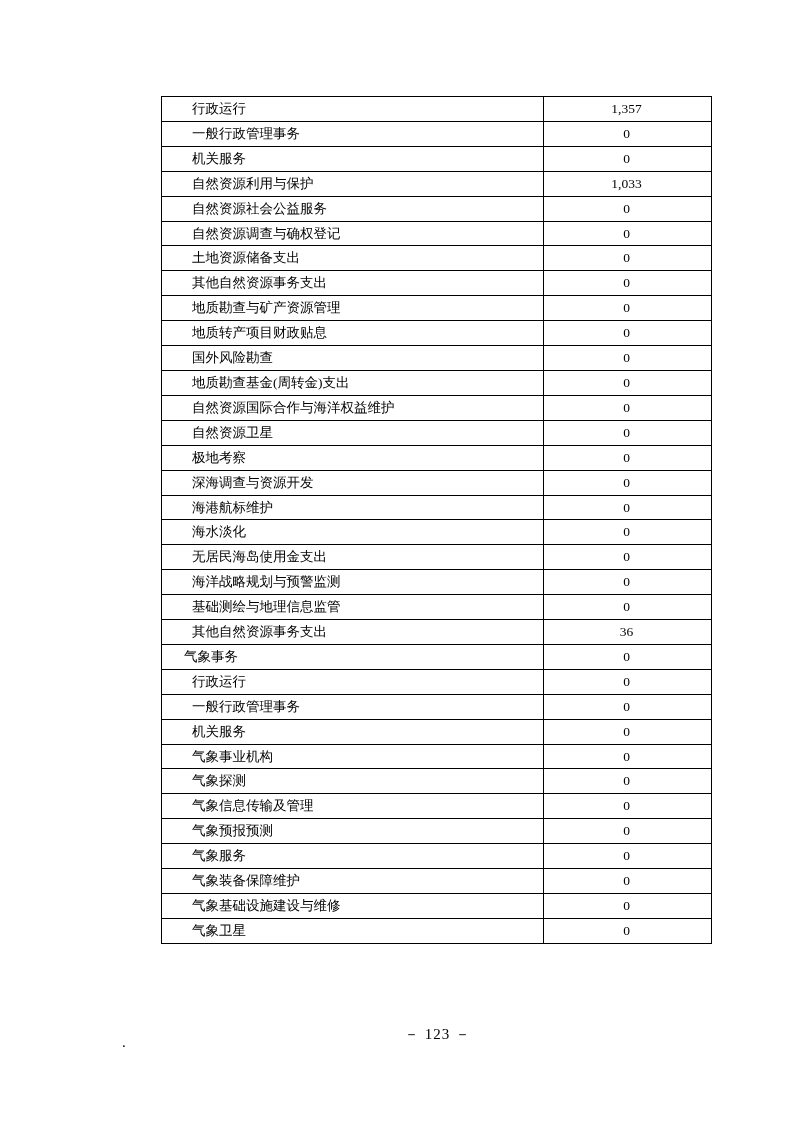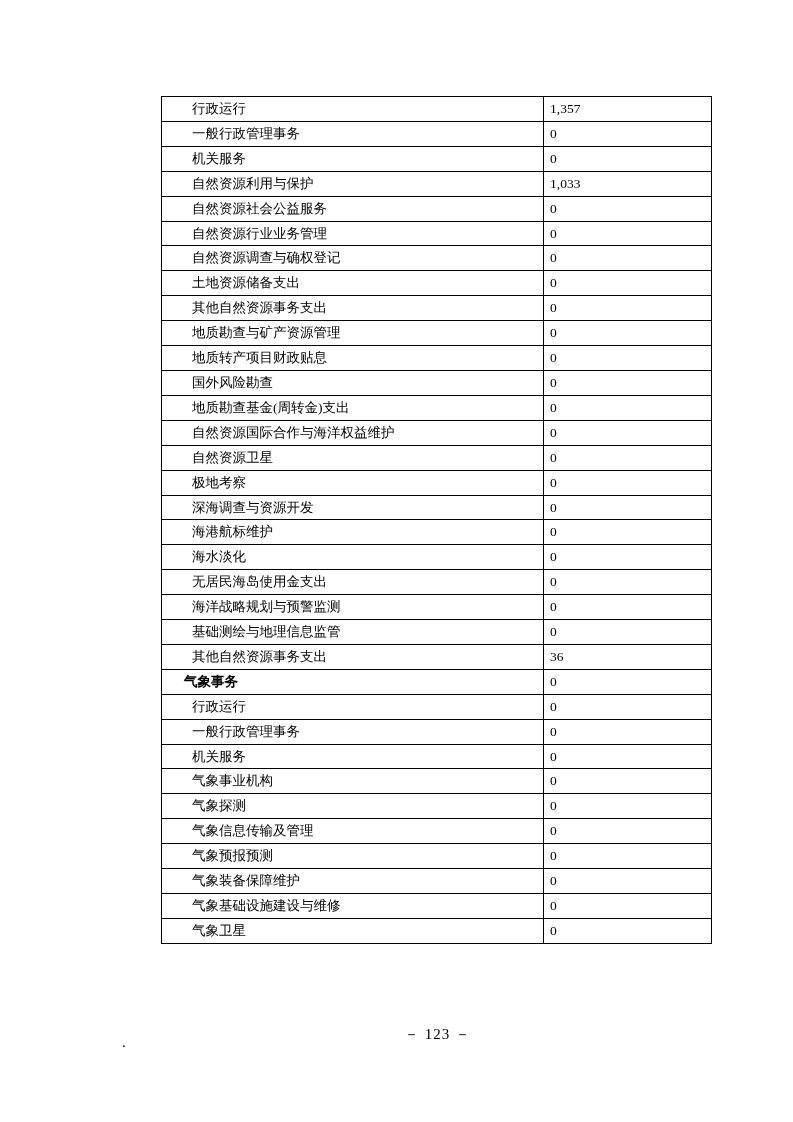--- a/index.html
+++ b/index.html
@@ -42,27 +42,26 @@
     vertical-align: middle;
     white-space: nowrap;
     overflow: hidden;
   }
   .budget-table td.name {
     text-align: left;
     padding-left: 22px;
   }
   .budget-table td.name.lvl2 {
     padding-left: 22px;
-    font-weight: bold;
   }
   .budget-table td.name.lvl3 {
     padding-left: 30px;
   }
   .budget-table td.value {
-    text-align: left;
+    text-align: center;
     padding-right: 8px;
   }
   .page-footer {
     position: absolute;
     left: 0;
     top: 1025px;
     width: 793px;
     text-align: center;
     font-size: 15px;
     letter-spacing: 1px;
@@ -101,24 +100,20 @@
         </tr>
         <tr>
           <td class="name lvl3">自然资源利用与保护</td>
           <td class="value">1,033</td>
         </tr>
         <tr>
           <td class="name lvl3">自然资源社会公益服务</td>
           <td class="value">0</td>
         </tr>
         <tr>
-          <td class="name lvl3">自然资源行业业务管理</td>
-          <td class="value">0</td>
-        </tr>
-        <tr>
           <td class="name lvl3">自然资源调查与确权登记</td>
           <td class="value">0</td>
         </tr>
         <tr>
           <td class="name lvl3">土地资源储备支出</td>
           <td class="value">0</td>
         </tr>
         <tr>
           <td class="name lvl3">其他自然资源事务支出</td>
           <td class="value">0</td>
@@ -205,20 +200,24 @@
         </tr>
         <tr>
           <td class="name lvl3">气象信息传输及管理</td>
           <td class="value">0</td>
         </tr>
         <tr>
           <td class="name lvl3">气象预报预测</td>
           <td class="value">0</td>
         </tr>
         <tr>
+          <td class="name lvl3">气象服务</td>
+          <td class="value">0</td>
+        </tr>
+        <tr>
           <td class="name lvl3">气象装备保障维护</td>
           <td class="value">0</td>
         </tr>
         <tr>
           <td class="name lvl3">气象基础设施建设与维修</td>
           <td class="value">0</td>
         </tr>
         <tr>
           <td class="name lvl3">气象卫星</td>
           <td class="value">0</td>

